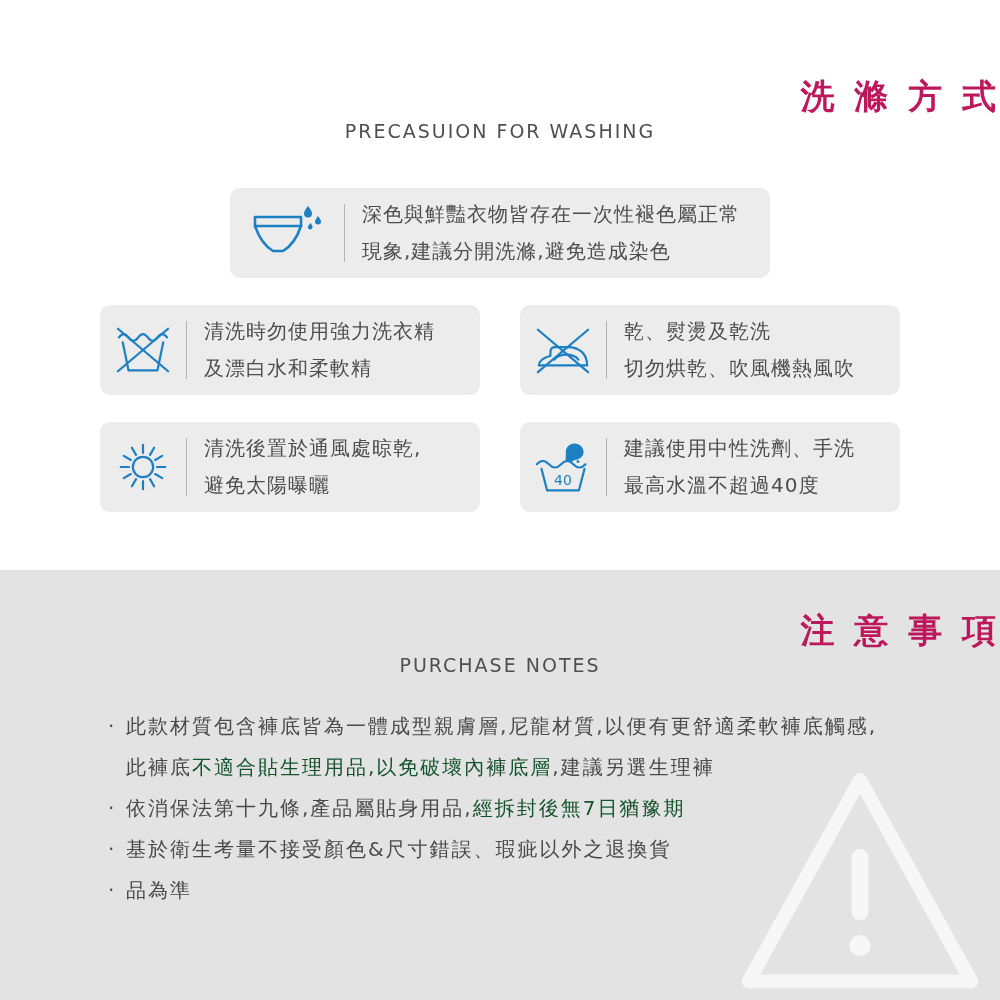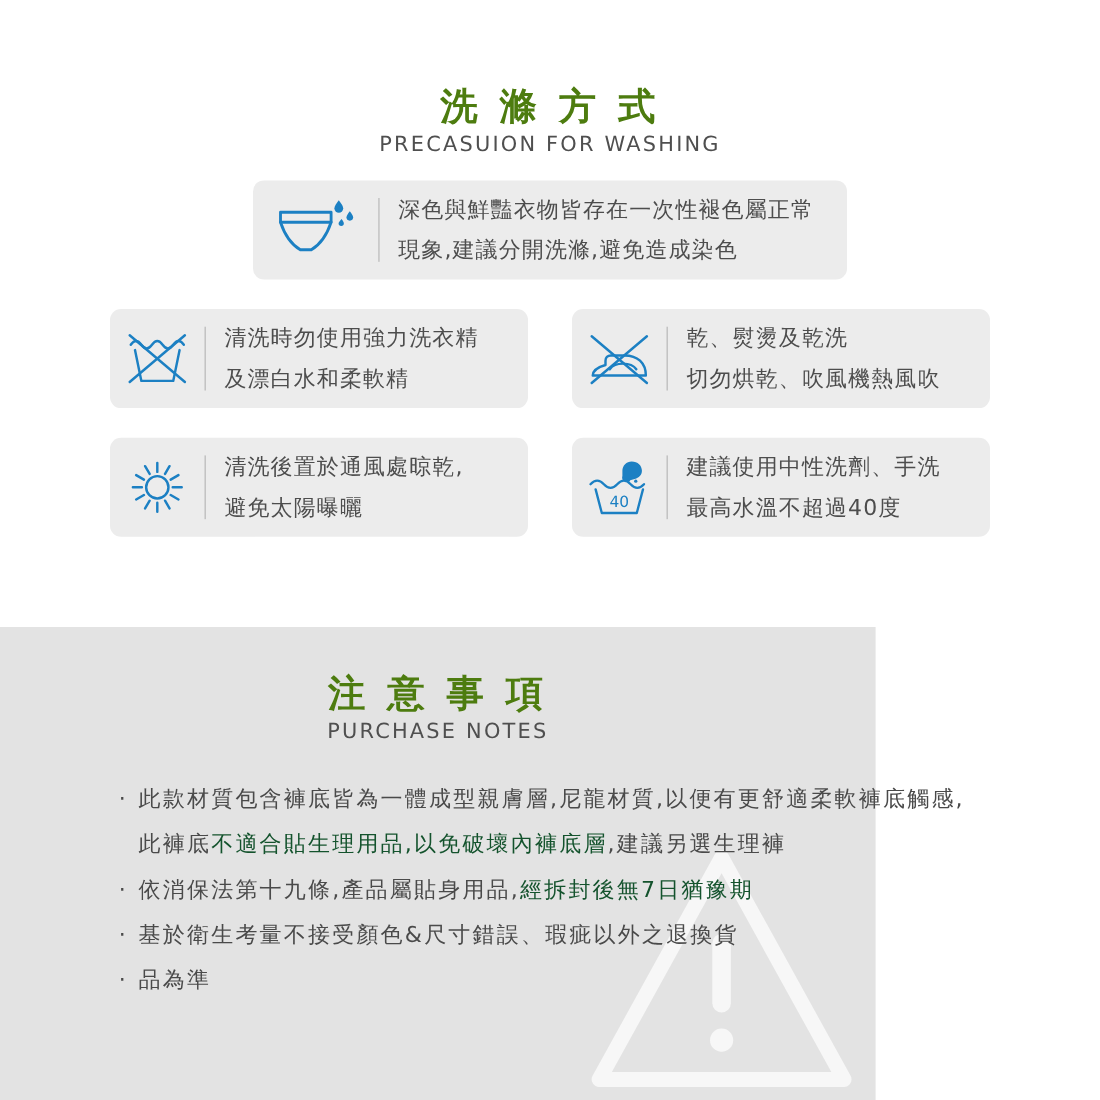--- a/index.html
+++ b/index.html
@@ -2,42 +2,42 @@
 <html><head>
 <meta charset="utf-8">
 <style>
   html,body{margin:0;padding:0}
   body{
     width:1000px;height:1000px;position:relative;overflow:hidden;
     background:#ffffff;color:#4d4d4d;
     font-family:"DejaVu Sans","Liberation Sans",sans-serif;
   }
   h1,h2{margin:0;font-weight:600}
-  .sec-title{text-align:center;font-size:34px;letter-spacing:4px;color:#4d7c0f}
+  .sec-title{text-align:right;font-size:34px;letter-spacing:4px;color:#be185d}
   .sec-sub{margin-top:0;text-align:center;font-size:19px;letter-spacing:2px;color:#4f4f4f}
 
   .wash{padding-top:74px}
   .notice-card{
-    width:540px;height:90px;margin:22px auto 0;background:#ececec;border-radius:10px;
+    width:540px;height:90px;margin:46px auto 0;background:#ececec;border-radius:10px;
     display:flex;align-items:center;
   }
   .icon-zone{display:flex;align-items:flex-start;justify-content:center}
   .notice-card .icon-zone{flex:0 0 114px}
   .v-divider{width:1px;height:58px;background:#b3b3b3;flex:0 0 1px}
   .card-text{padding-left:17px;font-size:20px;letter-spacing:1px;line-height:37px;color:#4d4d4d}
 
   .card-grid{width:800px;margin:27px auto 0;display:flex;flex-wrap:wrap;gap:27px 40px}
   .care-card{
     width:380px;height:90px;background:#ececec;border-radius:10px;
     display:flex;align-items:center;
   }
   .care-card .icon-zone{flex:0 0 86px}
 
   .notes-sec{
-    position:absolute;left:0;top:570px;width:796px;height:430px;background:#e3e3e3;
+    position:absolute;left:0;top:570px;width:1000px;height:430px;background:#e3e3e3;
     padding-top:38px;box-sizing:border-box;
   }
   .notes-content{position:relative;z-index:1}
   .watermark{position:absolute;right:14px;bottom:6px;z-index:0}
 
   .notes-list{margin:30px 0 0 108px;width:840px;font-size:20px;letter-spacing:2px;line-height:41px;color:#4a4a4a}
   .note-line{position:relative;padding-left:18px}
   .note-line .bullet{position:absolute;left:0}
   .red{color:#14532d}
 </style>

